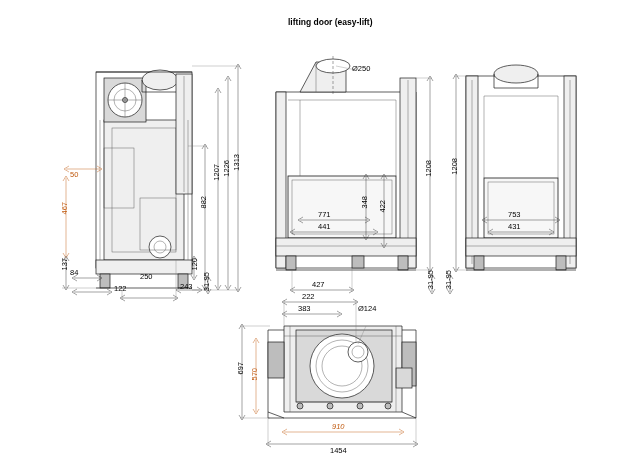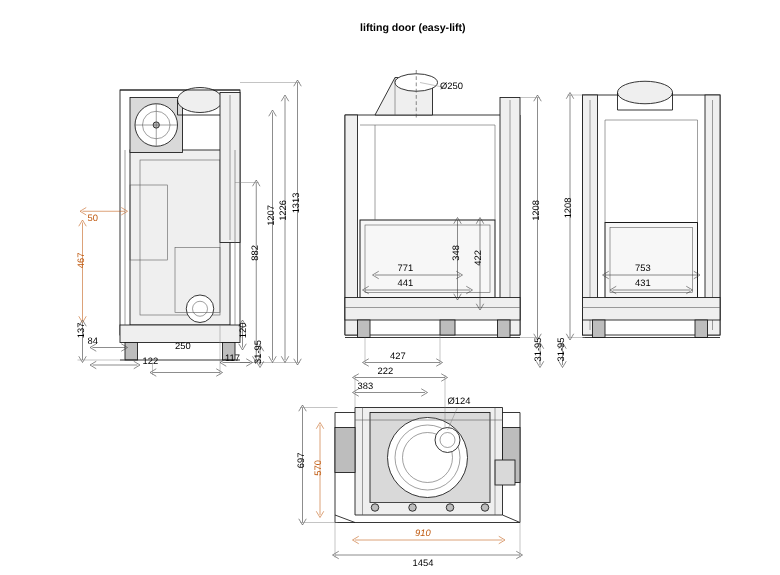--- a/index.html
+++ b/index.html
@@ -283,39 +283,39 @@
   <div class="dim rot" style="left:232px;top:154px;">1313</div>
   <div class="dim rot" style="left:222px;top:160px;">1226</div>
   <div class="dim rot" style="left:212px;top:164px;">1207</div>
   <div class="dim rot" style="left:199px;top:196px;">882</div>
   <div class="dim or" style="left:70px;top:170px;">50</div>
   <div class="dim or rot" style="left:60px;top:202px;">467</div>
   <div class="dim rot" style="left:60px;top:258px;">137</div>
   <div class="dim" style="left:70px;top:268px;">84</div>
   <div class="dim" style="left:86px;top:284px;margin-left:28px;">122</div>
   <div class="dim" style="left:140px;top:272px;">250</div>
-  <div class="dim" style="left:180px;top:282px;">117</div>
+  <div class="dim" style="left:180px;top:282px;">243</div>
   <div class="dim rot" style="left:190px;top:258px;">120</div>
   <div class="dim rot" style="left:202px;top:272px;">31-95</div>
 
   <div class="dim" style="left:352px;top:64px;">Ø250</div>
   <div class="dim rot" style="left:424px;top:160px;">1208</div>
   <div class="dim rot" style="left:360px;top:196px;">348</div>
   <div class="dim rot" style="left:378px;top:200px;">422</div>
   <div class="dim" style="left:318px;top:210px;">771</div>
   <div class="dim" style="left:318px;top:222px;">441</div>
   <div class="dim" style="left:312px;top:280px;">427</div>
   <div class="dim rot" style="left:426px;top:270px;">31-95</div>
 
   <div class="dim" style="left:508px;top:210px;">753</div>
   <div class="dim" style="left:508px;top:222px;">431</div>
   <div class="dim rot" style="left:450px;top:158px;">1208</div>
   <div class="dim rot" style="left:444px;top:270px;">31-95</div>
 
   <div class="dim" style="left:302px;top:292px;">222</div>
-  <div class="dim" style="left:286px;top:304px;text-align:right;">383</div>
-  <div class="dim" style="left:358px;top:316px;">Ø124</div>
+  <div class="dim" style="left:298px;top:304px;text-align:right;">383</div>
+  <div class="dim" style="left:358px;top:304px;">Ø124</div>
   <div class="dim rot" style="left:236px;top:362px;">697</div>
   <div class="dim or rot" style="left:250px;top:368px;">570</div>
   <div class="dim or" style="left:332px;top:422px;font-style:italic;">910</div>
   <div class="dim" style="left:330px;top:446px;">1454</div>
 
 </div>
 
 </body></html>

